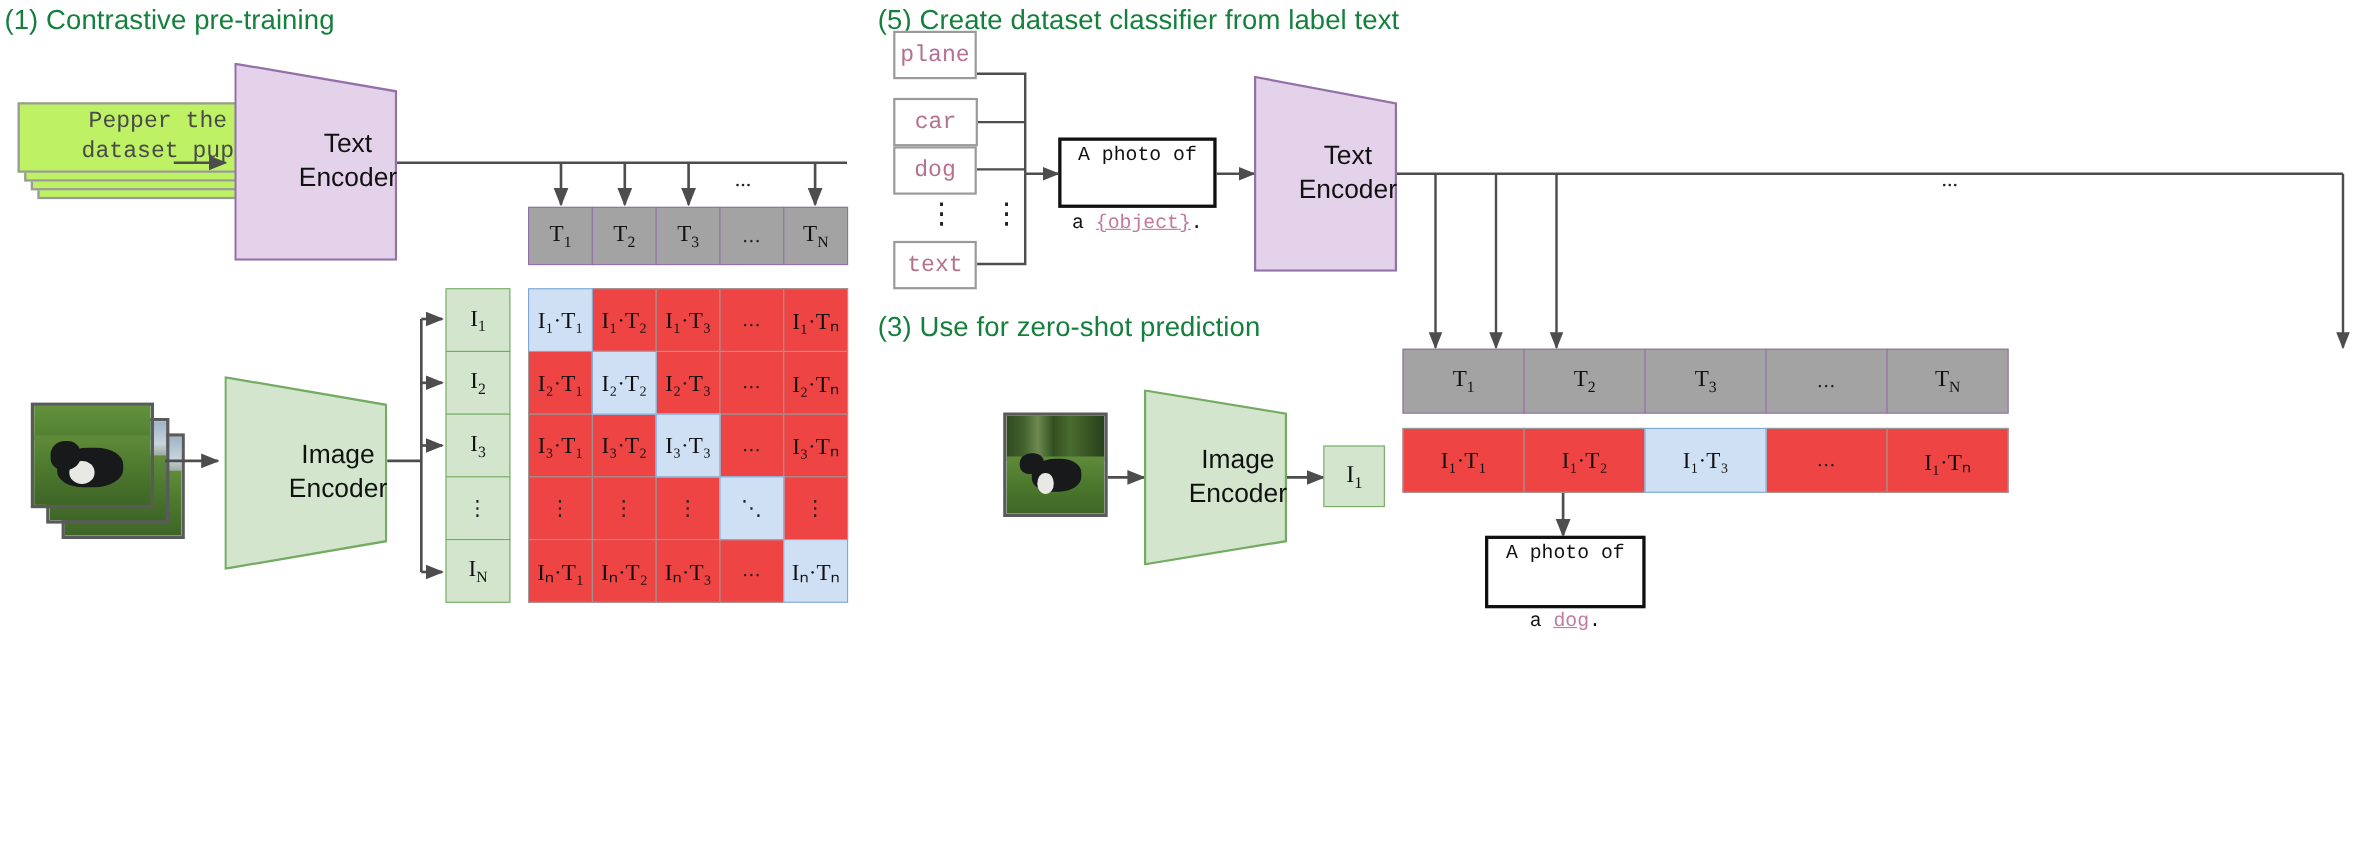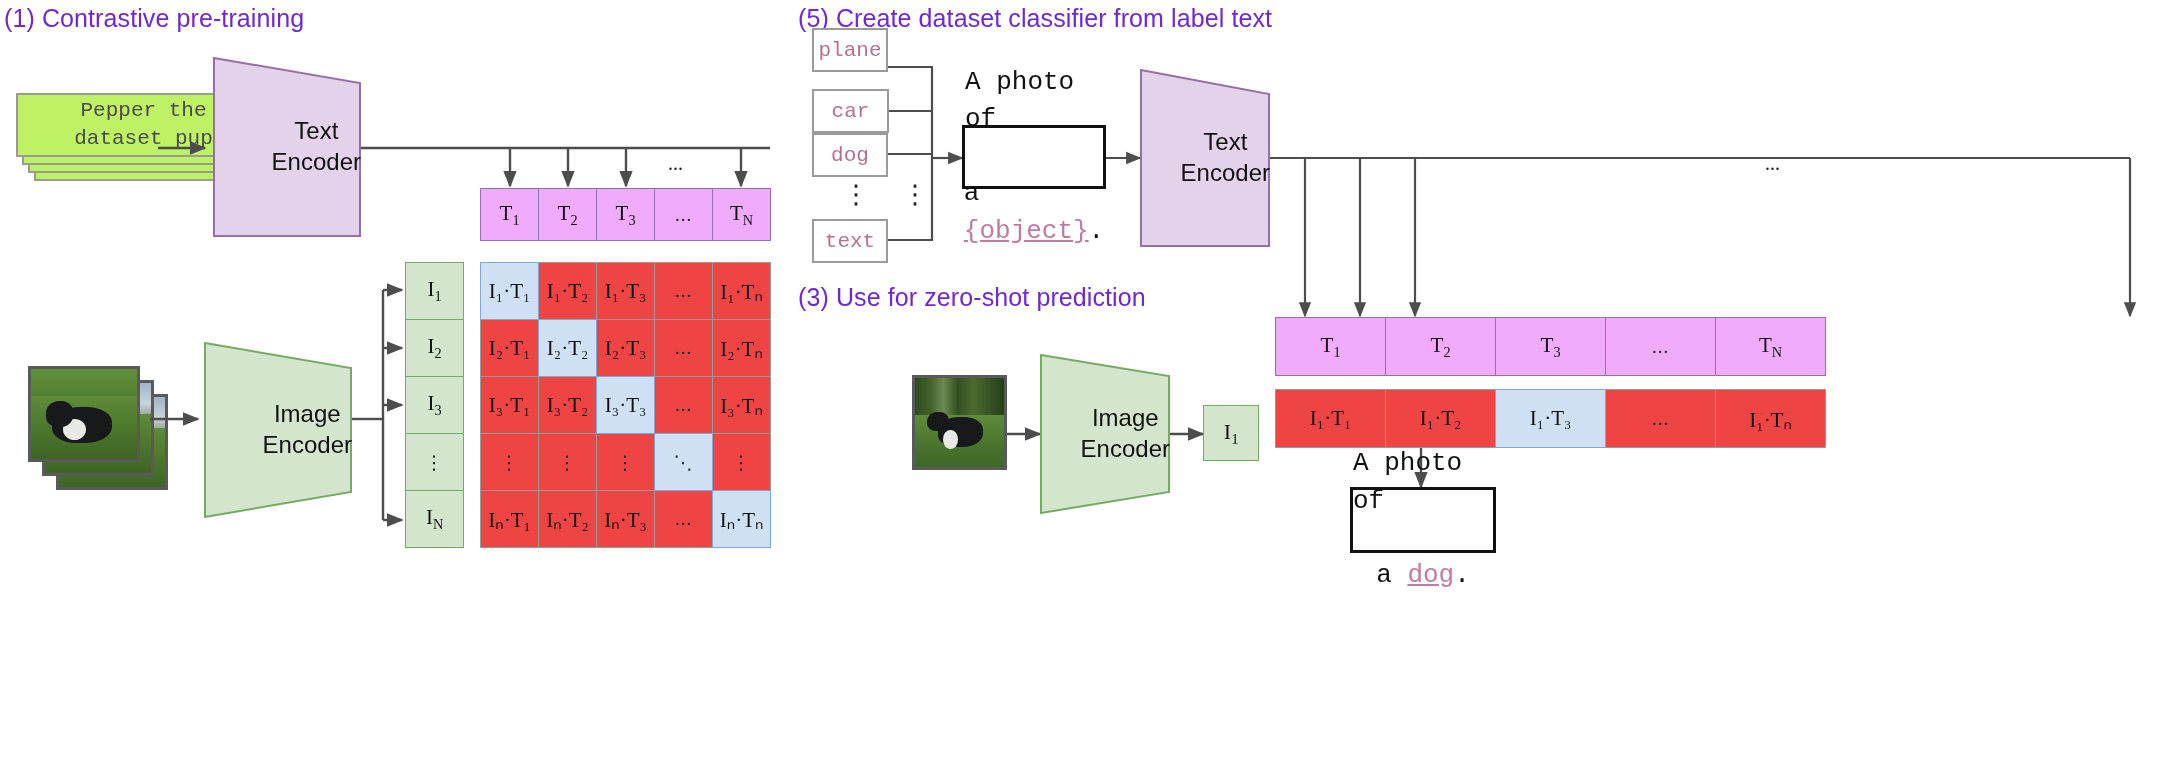--- a/index.html
+++ b/index.html
@@ -7,21 +7,21 @@
     width:2164px;height:767px;position:relative;overflow:hidden;
     font-family:"Liberation Sans", sans-serif;
     color:#000;
   }
   .abs{position:absolute;}
 
   
   .section-title{
     font-family:"Liberation Sans", sans-serif;
     font-size:25px;
-    color:#6d28d9;
+    color:#15803d;
     white-space:nowrap;
     letter-spacing:.1px;
   }
 
   
   .txtstack{width:300px;height:110px;}
   .txtstack .sheet{
     position:absolute;background:#bef264;border:2px solid #9a9a9a;box-sizing:border-box;
     width:255px;height:64px;
   }
@@ -50,21 +50,21 @@
     border:1.6px solid #9a9a9a;
     margin:-0.8px 0 0 -0.8px;
     display:flex;align-items:center;justify-content:center;
     background:#ef4444;
     font-family:"Liberation Serif", serif;
     font-size:21px;color:#111;
     box-sizing:border-box;
     white-space:nowrap;
   }
   .cell.hl{background:#cfe0f5;border-color:#7fa8d4;position:relative;z-index:3;}
-  .cell.tcell{background:#f0abfc;border-color:#9470a8;}
+  .cell.tcell{background:#a3a3a3;border-color:#9470a8;}
   .cell.icell{background:#d3e6cd;border-color:#74ab63;}
   .cell .dots{font-size:19px;letter-spacing:1px;color:#222;}
   .cell sub{font-size:.68em;}
 
   
   svg.overlay{position:absolute;left:0;top:0;pointer-events:none;}
 
   
   .photo{position:absolute;border:3px solid #5a5a5a;box-sizing:border-box;overflow:hidden;}
   .photo .sky{position:absolute;left:0;top:0;width:100%;height:38%;
@@ -80,22 +80,22 @@
   .imgstack .p3{left:28px;top:28px;}
 
   
   .labelbox{
     position:absolute;background:#fff;border:2px solid #9a9a9a;box-sizing:border-box;
     display:flex;align-items:center;justify-content:center;
     font-family:"Liberation Mono", monospace;font-size:21px;color:#b5718f;
   }
   .prompt{
     position:absolute;background:#fff;border:3px solid #111;box-sizing:border-box;
-    display:flex;flex-direction:column;align-items:center;justify-content:center;
-    font-family:"Liberation Mono", monospace;font-size:26px;color:#111;
+    display:flex;flex-direction:column;align-items:center;
+    font-family:"Liberation Mono", monospace;font-size:18px;color:#111;
     line-height:1.45;
     gap:36px;
   }
   .prompt .obj{color:#c07ba0;text-decoration:underline;}
   .ellipsis-v{
     position:absolute;font-family:"Liberation Serif",serif;font-size:26px;color:#222;
     line-height:.46;text-align:center;
   }
 </style>
 </head>

